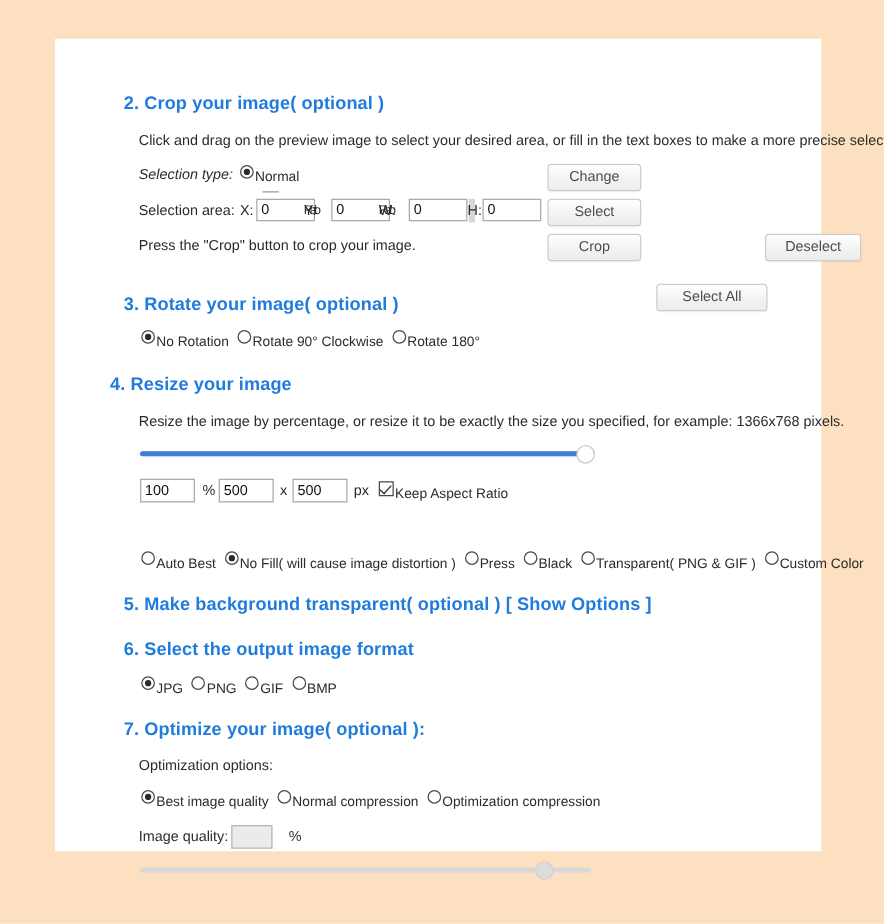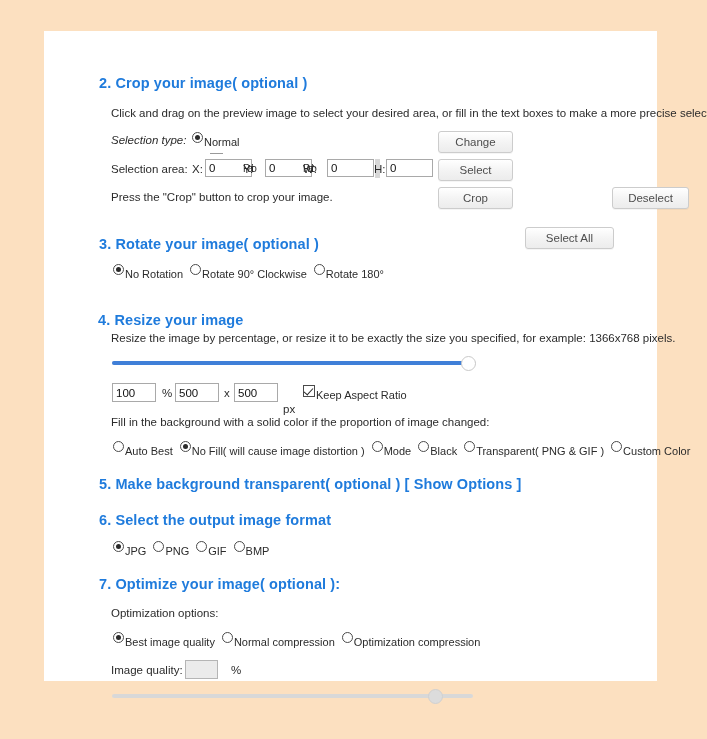--- a/index.html
+++ b/index.html
@@ -259,56 +259,55 @@
     <span class="ritem">
       <span class="rdot"></span>
       <span class="rtxt">Rotate 90° Clockwise</span>
     </span>
     <span class="ritem">
       <span class="rdot"></span>
       <span class="rtxt">Rotate 180°</span>
     </span>
   </div>
 
-  <div class="sec-head" style="left:54px; top:269px;margin-top:12px;">4. Resize your image</div>
+  <div class="sec-head" style="left:44px; top:269px;">4. Resize your image</div>
 
   <div class="para" style="left:67px; top:301px;">Resize the image by percentage, or resize it to be exactly the size you specified, for example: 1366x768 pixels.</div>
 
   <div class="slider" style="left:68px; top:322px; width:364px;">
     <div class="strack" style="left:0; width:364px;"></div>
     <div class="sfill" style="left:0; width:356px;"></div>
     <div class="sknob blue" style="left:349px;"></div>
   </div>
 
   <input class="tbox" style="left: 68px; top: 352px; width: 44px; height: 19px;" value="100">
   <div class="lbl" style="left:118px; top:356px;">%</div>
   <input class="tbox" style="left: 131px; top: 352px; width: 44px; height: 19px;" value="500">
   <div class="lbl" style="left:180px; top:356px;">x</div>
   <input class="tbox" style="left: 190px; top: 352px; width: 44px; height: 19px;" value="500">
-  <div class="lbl" style="left:239px; top:356px;margin-top:16px;">px</div>
+  <div class="lbl" style="left:239px; top:356px;">px</div>
 
   <div class="ritem" style="position:absolute; left:259px; top:354px; margin:0;">
     <span class="chk on"></span>
     <span class="rtxt">Keep Aspect Ratio</span>
   </div>
 
-  <div class="para" style="left:67px; top:385px;">Fill in the background with a solid color if the proportion of image changed:</div>
 
   <div class="radio-group" style="left:69px; top:410px;">
     <span class="ritem">
       <span class="rdot"></span>
       <span class="rtxt">Auto Best</span>
     </span>
     <span class="ritem">
       <span class="rdot on"></span>
       <span class="rtxt">No Fill( will cause image distortion )</span>
     </span>
     <span class="ritem">
       <span class="rdot"></span>
-      <span class="rtxt">Mode</span>
+      <span class="rtxt">Press</span>
     </span>
     <span class="ritem">
       <span class="rdot"></span>
       <span class="rtxt">Black</span>
     </span>
     <span class="ritem">
       <span class="rdot"></span>
       <span class="rtxt">Transparent( PNG &amp; GIF )</span>
     </span>
     <span class="ritem">

